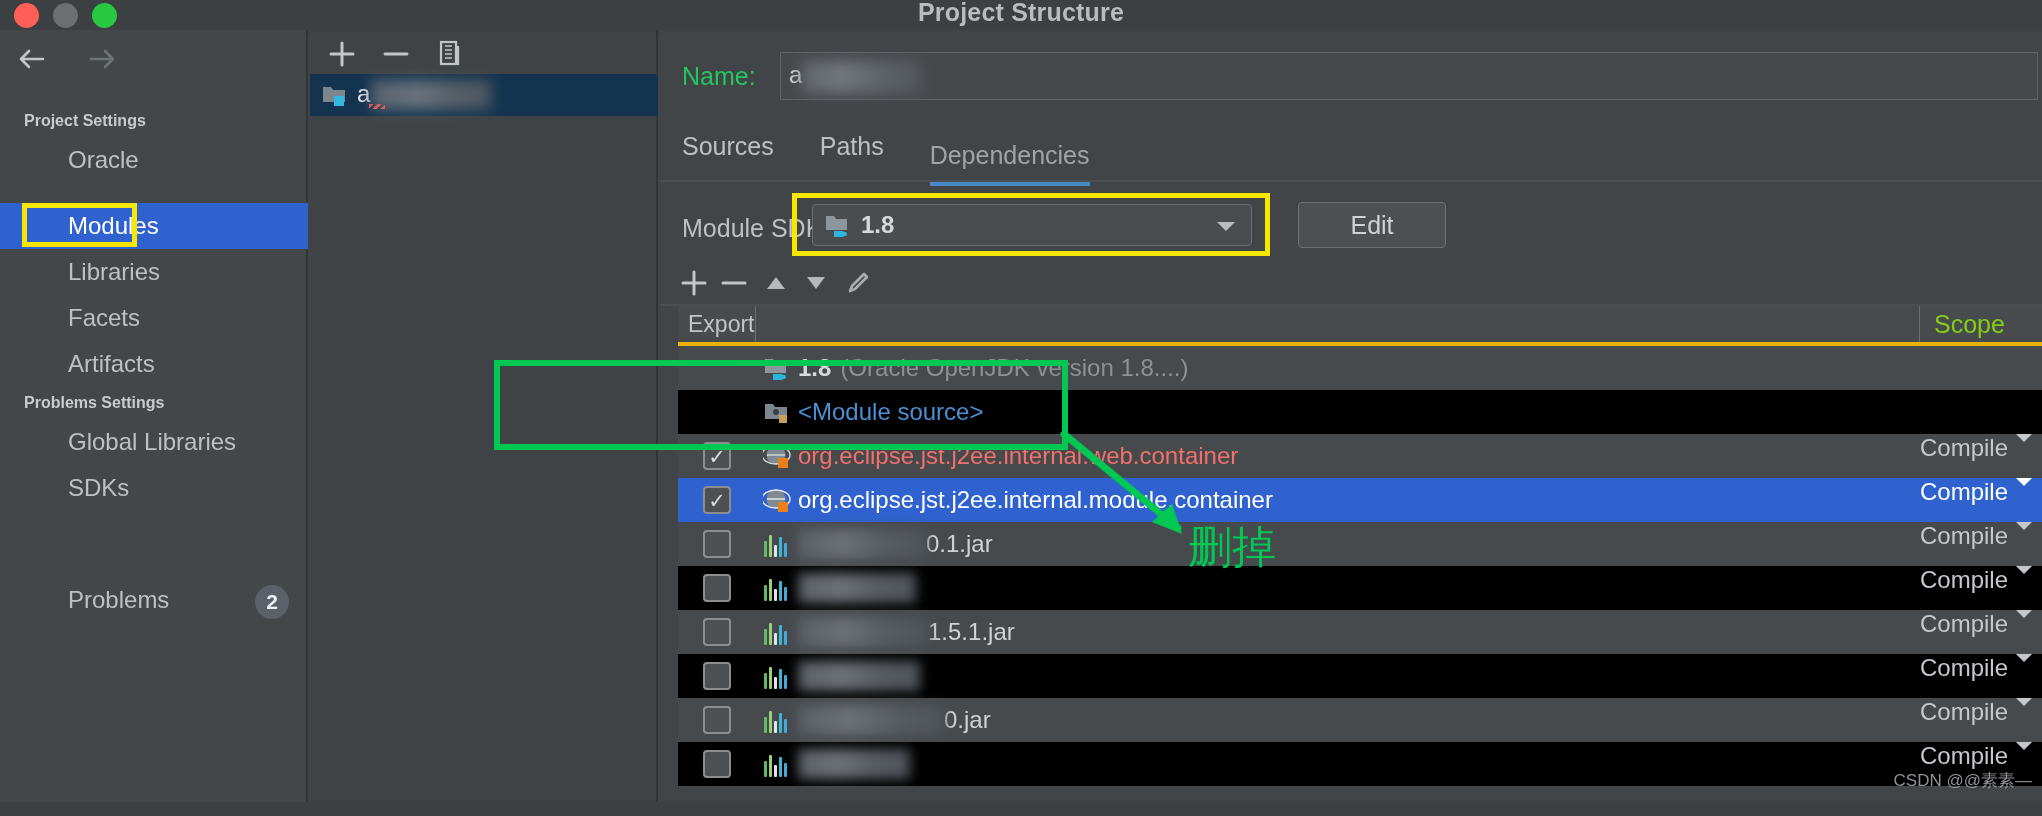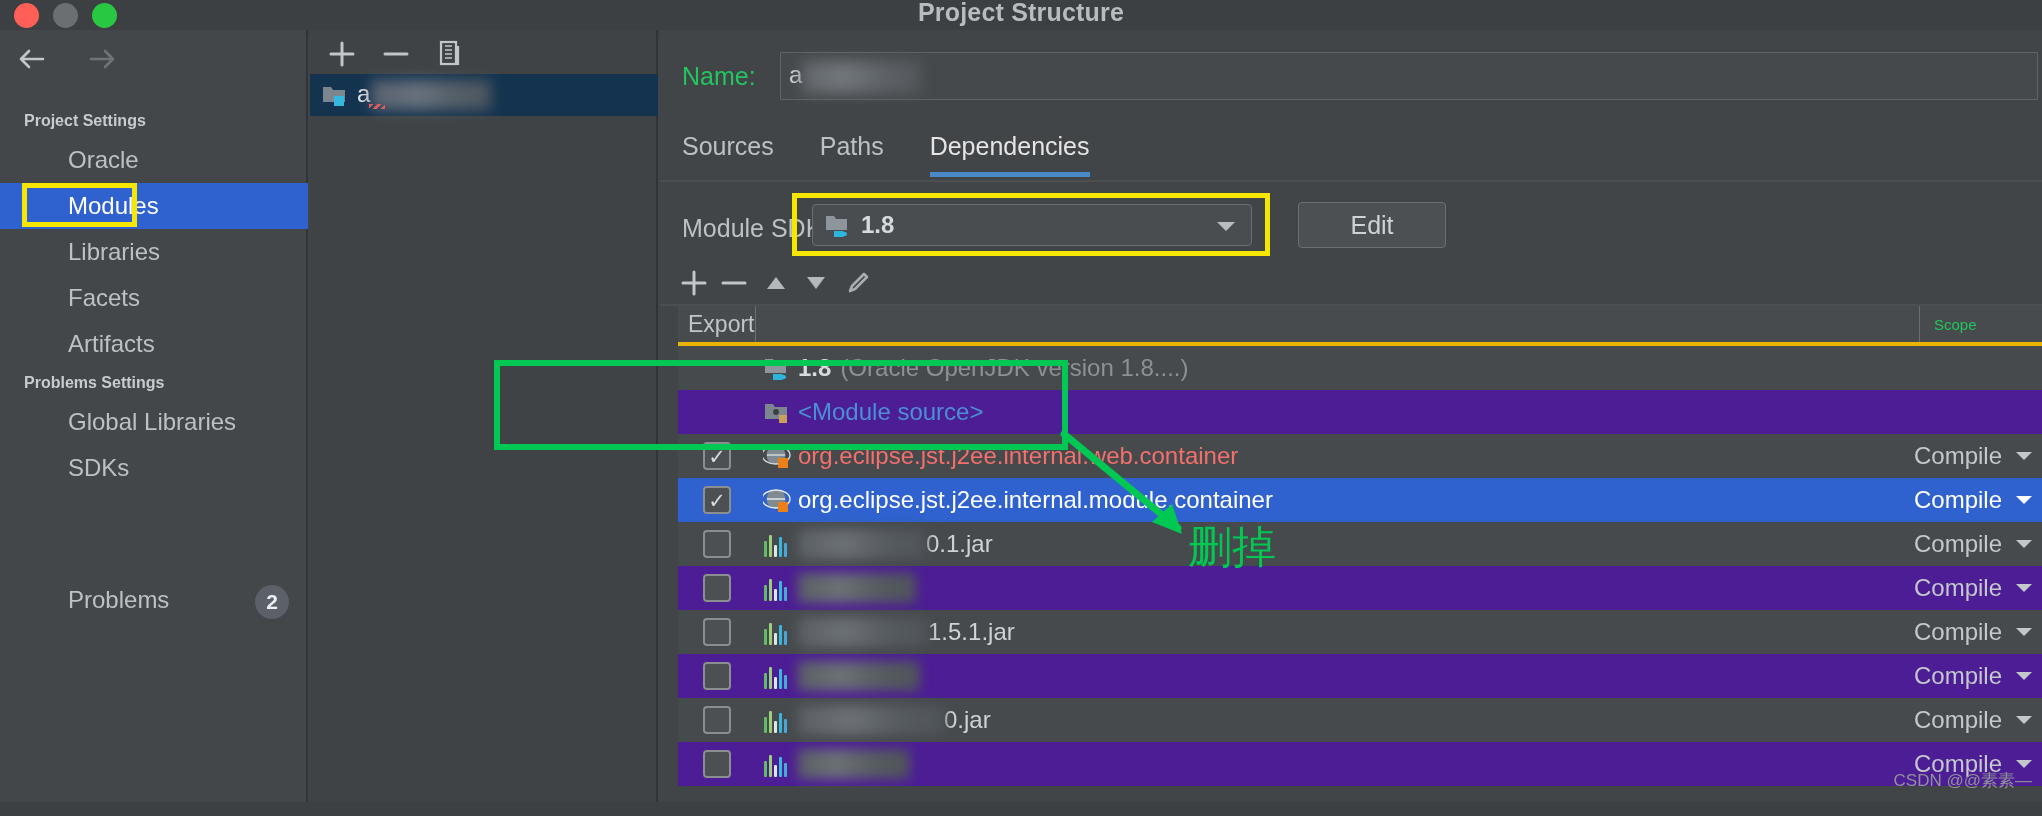--- a/index.html
+++ b/index.html
@@ -46,21 +46,21 @@
     padding: 7px 0 7px 24px;
   }
   .side-item {
     font-size: 24px; color: #bdc1c4;
     padding: 6px 0 6px 68px;
     position: relative;
     height: 46px; line-height: 34px;
     white-space: nowrap;
   }
   .side-item.sel {
-    background: #2f62cf; color: #ffffff;
+    background: #2f62cf; color: #ffffff; margin-top: 20px;
   }
   .side-item.sel .sel-box {
     position: absolute; left: 22px; top: 0px;
     width: 115px; height: 44px;
     border: 5px solid #f7e600;
     pointer-events: none;
   }
   #problems-row {
     position: absolute; left: 0; top: 550px; width: 308px;
     height: 46px;
@@ -141,21 +141,21 @@
   
   #tabs {
     position: absolute; left: 22px; top: 100px; height: 50px;
     display: flex; align-items: flex-start;
   }
   .tab {
     font-size: 25px; color: #bdc1c4;
     padding: 2px 0 16px 0; margin-right: 46px;
     position: relative; white-space: nowrap;
   }
-  .tab.active { color: #e5e5e5; }
+  .tab.active { color: #a3a3a3; margin-top: 9px; }
   .tab.active::after {
     content:""; position: absolute; left: 0; right: 0; bottom: 0;
     height: 5px; background: #4a88c7;
   }
   #tabs-rule {
     position: absolute; left: 0; top: 150px; width: 1382px; height: 2px;
     background: #4b4f52;
   }
 
   
@@ -208,30 +208,30 @@
     border-bottom: 4px solid #eab308;
     display: flex;
   }
   #th-export {
     width: 78px; border-right: 1px solid #6b6f72;
     font-size: 23px; color: #c1c5c8;
     display:flex; align-items:center; padding-left: 10px;
   }
   #th-name { flex: 1; border-right: 1px solid #6b6f72; }
   #th-scope {
-    width: 122px; font-size: 15px; color: #22c55e;
+    width: 122px; font-size: 25px; color: #84cc16;
     display:flex; align-items:center; padding-left: 14px;
   }
 
   
   #rows { position: absolute; left: 18px; top: 316px; width: 1364px; }
   .row {
     position: relative; height: 44px;
     display: flex; align-items: center;
-    background: #4c1d95;
+    background: #000000;
   }
   .row.alt { background: #464a4d; }
   .row.sel { background: #2f62cf; }
   .row .cb-cell {
     width: 78px; display:flex; align-items:center; justify-content:center;
   }
   .cb {
     width: 28px; height: 28px; border: 2px solid #8a8e91; border-radius: 4px;
     background: #4c5053;
     display:flex; align-items:center; justify-content:center;
@@ -241,21 +241,21 @@
   .row .ico-cell { width: 42px; display:flex; align-items:center; justify-content:center; }
   .row .lbl {
     font-size: 24px; color: #cfd3d6; white-space: nowrap;
     display:flex; align-items:center; gap: 0px;
   }
   .row .lbl.link { color: #4b8fd4; }
   .row .lbl.err  { color: #f4706b; }
   .row .lbl.selw { color: #ffffff; }
   .row .scope {
     position: absolute; right: 10px; top: 0; height: 44px;
-    display: flex; align-items: center; gap: 14px;
+    display: flex; gap: 8px;
     font-size: 24px; color: #c4c8cb;
   }
   .row.sel .scope { color: #ffffff; }
   .scope-caret {
     width: 0; height: 0;
     border-left: 8px solid transparent; border-right: 8px solid transparent;
     border-top: 8px solid currentColor;
   }
   .blur-name {
     display:inline-block; height: 30px; vertical-align: middle;

